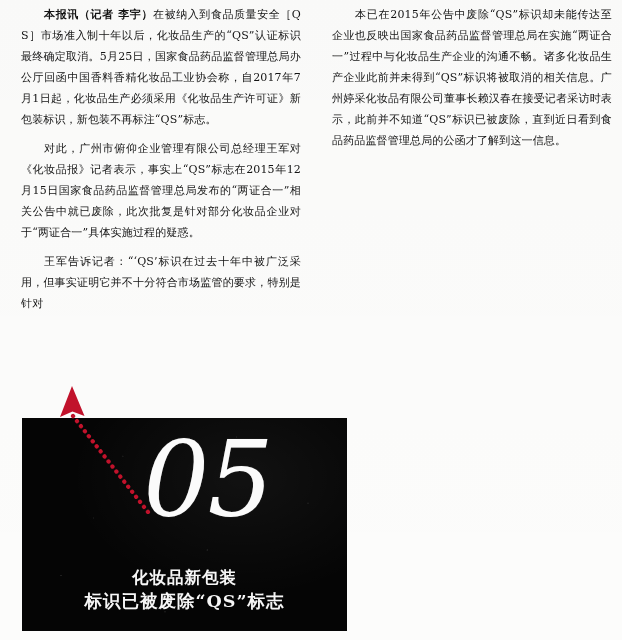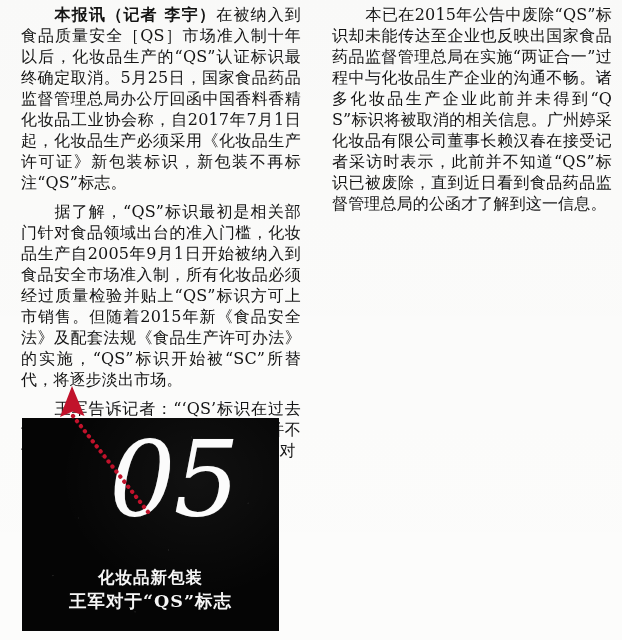--- a/index.html
+++ b/index.html
@@ -23,21 +23,21 @@
       linear-gradient(to bottom, rgba(0,0,0,0.012), rgba(0,0,0,0.0)),
       #fcfcfb;
   }
 
   
   .column {
     position: absolute;
     top: 0;
     width: 280px;
     font-family: "DejaVu Serif", "Liberation Serif", serif;
-    font-size: 16px;
+    font-size: 11px;
     line-height: 21px;
     color: #141414;
     text-align: justify;
     text-justify: inter-character;
     letter-spacing: 0.15px;
   }
   #col-left  { left: 21px;  top: 4px; }
   #col-right { left: 332px; top: 4px; }
 
   .para {
@@ -51,21 +51,21 @@
   .lead {
     font-weight: bold;
     letter-spacing: 0.2px;
   }
 
   
   #cover-image {
     position: absolute;
     left: 22px;
     top: 418px;
-    width: 257px;
+    width: 325px;
     height: 213px;
     background:
       radial-gradient(ellipse at 68% 28%, rgba(255,255,255,0.05) 0%, rgba(0,0,0,0) 55%),
       #050505;
     overflow: hidden;
   }
   
   #cover-noise {
     position: absolute;
     inset: 0;
@@ -130,34 +130,34 @@
     pointer-events: none;
   }
 </style>
 </head>
 <body>
 
 <div id="page">
 
   <div class="column" id="col-left">
     <p class="para"><span class="lead">本报讯（记者 李宇）</span><span>在被纳入到食品质量安全［QS］市场准入制十年以后，化妆品生产的“QS”认证标识最终确定取消。5月25日，国家食品药品监督管理总局办公厅回函中国香料香精化妆品工业协会称，自2017年7月1日起，化妆品生产必须采用《化妆品生产许可证》新包装标识，新包装不再标注“QS”标志。</span></p>
-    <p class="para"><span>据了解，“QS”标识最初是相关部门针对食品领域出台的准入门槛，化妆品生产自2005年9月1日开始被纳入到食品安全市场准入制，所有化妆品必须经过质量检验并贴上“QS”标识方可上市销售。但随着2015年新《食品安全法》及配套法规《食品生产许可办法》的实施，“QS”标识开始被“SC”所替代，将逐步淡出市场。</span></p>
+    <p class="para"><span>对此，广州市俯仰企业管理有限公司总经理王军对《化妆品报》记者表示，事实上“QS”标志在2015年12月15日国家食品药品监督管理总局发布的“两证合一”相关公告中就已废除，此次批复是针对部分化妆品企业对于“两证合一”具体实施过程的疑惑。</span></p>
     <p class="para"><span>王军告诉记者：“‘QS’标识在过去十年中被广泛采用，但事实证明它并不十分符合市场监管的要求，特别是针对</span></p>
   </div>
 
   <div class="column" id="col-right">
     <p class="para"><span>本已在2015年公告中废除“QS”标识却未能传达至企业也反映出国家食品药品监督管理总局在实施“两证合一”过程中与化妆品生产企业的沟通不畅。诸多化妆品生产企业此前并未得到“QS”标识将被取消的相关信息。广州婷采化妆品有限公司董事长赖汉春在接受记者采访时表示，此前并不知道“QS”标识已被废除，直到近日看到食品药品监督管理总局的公函才了解到这一信息。</span></p>
   </div>
 
   <div id="cover-image">
     <div id="cover-noise"></div>
     <div id="cover-number">05</div>
     <div id="cover-title">
       <div class="cover-line1">化妆品新包装</div>
-      <div class="cover-line2">王军对于“QS”标志</div>
+      <div class="cover-line2">标识已被废除“QS”标志</div>
     </div>
   </div>
 
   <svg id="annotation-arrow" viewBox="0 0 130 128" xmlns="http://www.w3.org/2000/svg">
 
     <line x1="23" y1="30" x2="98" y2="126" stroke="#c1122b" stroke-width="4.2" stroke-linecap="round" stroke-dasharray="0.2 6.2"></line>
 
     <polygon points="22,0 34.5,30 22.5,25.5 10,31" fill="#c1122b"></polygon>
   </svg>
 

